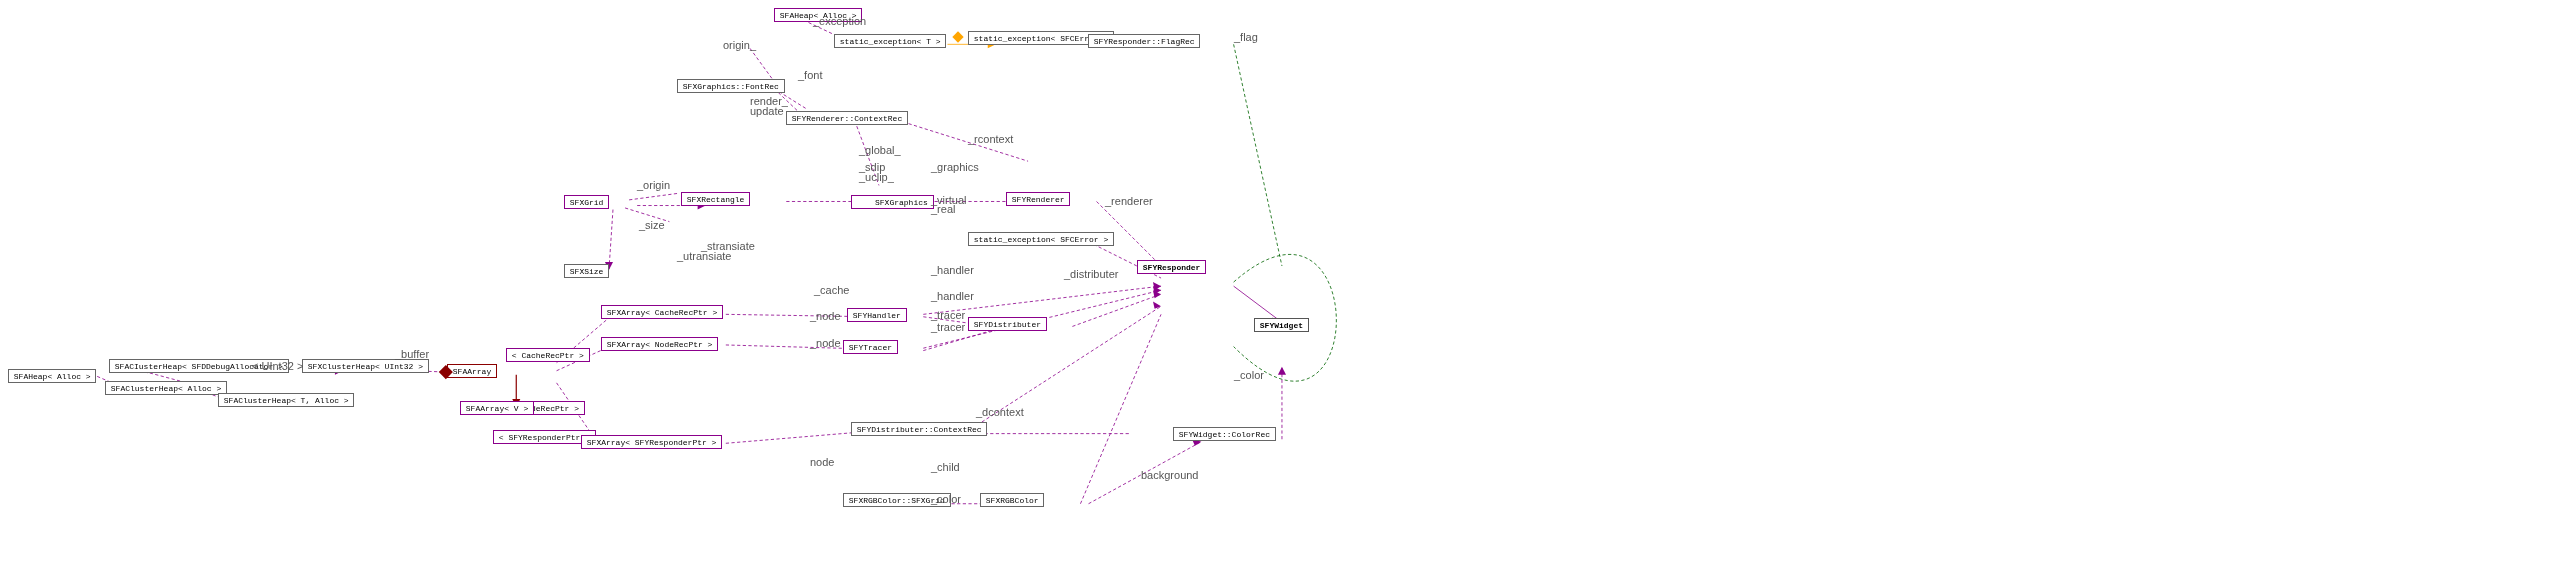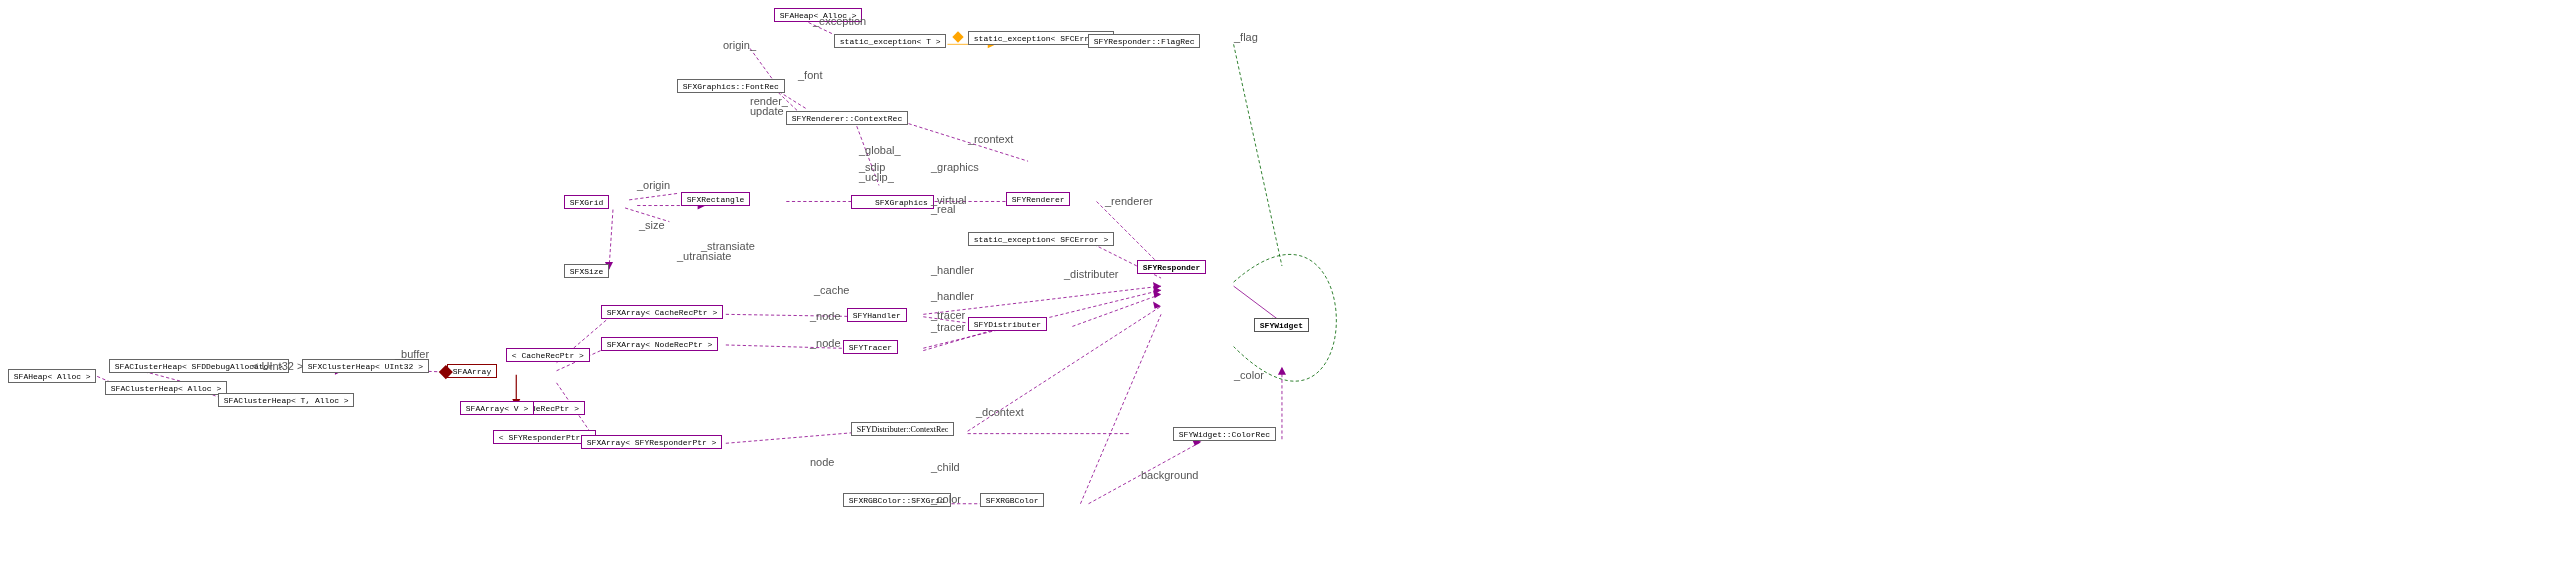--- a/index.html
+++ b/index.html
@@ -305,21 +305,21 @@
   <div class="node" style="left:1137px;top:260px;border-color:#8B008B;font-weight:bold;">
     <span>SFYResponder</span>
   </div>
 
   <div class="node" style="left:1254px;top:318px;border-color:#555;font-weight:bold;">
     <span>SFYWidget</span>
   </div>
 
   <div class="edge-label" style="left:1234px;top:369px;">_color</div>
 
-  <div class="node" style="left:851px;top:422px;font-family:Liberation Serif, serif;">
+  <div class="node" style="left:851px;top:422px;">
     <span>SFYDistributer::ContextRec</span>
   </div>
 
   <div class="edge-label" style="left:976px;top:406px;">_dcontext</div>
 
   <div class="edge-label" style="left:931px;top:461px;">_child</div>
 
   <div class="edge-label" style="left:810px;top:456px;">node</div>
 
   <div class="node" style="left:843px;top:493px;">

